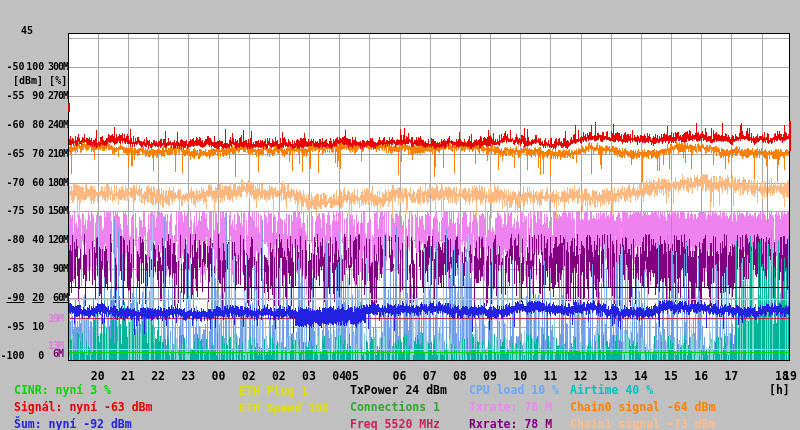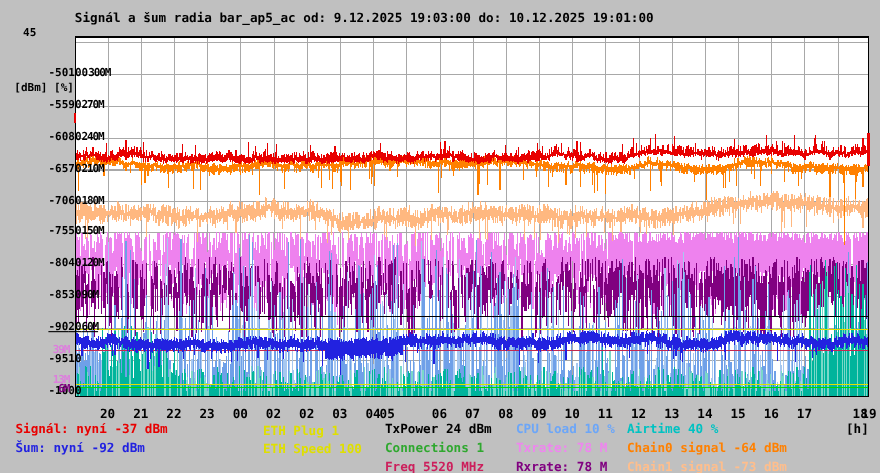--- a/index.html
+++ b/index.html
@@ -5,31 +5,30 @@
   html,body{margin:0;padding:0;background:#888;}
   .screen{position:relative;width:800px;height:430px;background:#C0C0C0;overflow:hidden;
           font-family:"DejaVu Sans Mono","Liberation Mono",monospace;font-weight:bold;color:#000;}
   .abs{position:absolute;white-space:pre;}
   .title{left:68px;top:9px;font-size:11.5px;}
   .unitlbl{left:13px;top:31px;font-size:10px;margin-top:44px;}
   .ovlbl{left:21px;top:25px;font-size:10px;}
   svg.plot{position:absolute;left:0;top:0;}
   .yrow{position:absolute;left:0;width:68px;height:11px;font-size:10px;display:flex;}
   .yrow span{display:block;text-align:right;}
-  .yrow .c1{width:30px;padding-left:44px;} .yrow .c2{width:24px;} .yrow .c3{width:29px;letter-spacing:-1px;}
+  .yrow .c1{width:30px;} .yrow .c2{width:24px;} .yrow .c3{width:29px;letter-spacing:-1px;}
   .sidemark{position:absolute;left:38px;width:25px;text-align:right;font-size:10px;letter-spacing:-1px;}
   .xlab{position:absolute;width:28px;text-align:center;top:369px;font-size:11.5px;}
   .legend-col{position:absolute;font-size:11.5px;line-height:17px;}
   .hunit{position:absolute;left:769px;top:383px;font-size:11.5px;}
 </style>
 </head>
 <body>
 
 <div class="screen">
-  <div class="abs title">Signál a šum radia bar_ap5_ac od: 9.12.2025 19:03:00 do: 10.12.2025 19:01:00</div>
   <div class="abs unitlbl">[dBm] [%]</div>
   <div class="abs ovlbl">45</div>
 
   <svg class="plot" width="800" height="430" shape-rendering="crispEdges" id="plot-svg">
       <rect x="68" y="33" width="722" height="328" fill="#FFFFFF"></rect>
       <path d="M98.5 33V361M128.5 33V361M158.5 33V361M188.5 33V361M218.5 33V361M249.5 33V361M279.5 33V361M309.5 33V361M339.5 33V361M369.5 33V361M400.5 33V361M430.5 33V361M460.5 33V361M490.5 33V361M520.5 33V361M550.5 33V361M581.5 33V361M611.5 33V361M641.5 33V361M671.5 33V361M701.5 33V361M731.5 33V361M762.5 33V361M68 38.5H790M68 67.5H790M68 96.5H790M68 125.5H790M68 154.5H790M68 183.5H790M68 211.5H790M68 240.5H790M68 269.5H790M68 298.5H790M68 327.5H790M68 356.5H790" stroke="#A8A8A8" stroke-width="1" fill="none"></path>
       <path d="M69.5 212V269M70.5 215V259M71.5 218V269M72.5 215V245M73.5 233V283M74.5 212V254M75.5 224V278M76.5 222V252M77.5 227V251M78.5 215V248M79.5 213V249M80.5 219V260M81.5 235V286M82.5 213V240M83.5 214V245M84.5 225V270M85.5 219V243M86.5 229V260M87.5 220V268M88.5 212V271M89.5 215V270M90.5 221V268M91.5 211V250M92.5 214V262M93.5 217V274M95.5 223V261M96.5 215V266M97.5 211V239M98.5 220V267M99.5 216V271M100.5 215V275M101.5 216V268M102.5 230V267M103.5 228V266M104.5 212V246M105.5 217V243M106.5 211V268M107.5 213V272M108.5 212V262M109.5 213V271M110.5 212V267M111.5 221V264M113.5 211V254M114.5 216V280M115.5 211V271M116.5 214V265M117.5 212V248M118.5 216V248M119.5 217V276M120.5 224V258M121.5 229V267M122.5 236V286M123.5 212V249M124.5 214V276M125.5 211V259M126.5 215V253M127.5 225V275M128.5 228V252M129.5 237V285M130.5 236V265M131.5 217V262M132.5 215V271M133.5 214V240M135.5 213V246M136.5 228V278M138.5 237V278M139.5 217V276M140.5 220V263M141.5 220V257M142.5 227V260M143.5 212V261M144.5 212V236M145.5 227V251M147.5 232V287M148.5 214V259M149.5 229V269M150.5 213V250M151.5 211V251M152.5 212V275M153.5 215V248M154.5 211V241M155.5 227V274M156.5 217V258M157.5 212V257M158.5 214V262M159.5 211V244M160.5 213V253M161.5 212V249M162.5 213V260M163.5 216V275M164.5 222V248M165.5 214V240M166.5 221V276M167.5 214V250M169.5 221V285M170.5 215V268M171.5 213V268M172.5 235V285M174.5 235V294M175.5 225V252M176.5 212V242M178.5 212V270M179.5 211V268M180.5 212V243M181.5 212V270M182.5 215V254M183.5 222V259M184.5 212V260M185.5 216V258M186.5 215V238M187.5 212V274M188.5 229V283M189.5 227V271M190.5 212V238M191.5 220V253M192.5 234V259M193.5 223V249M194.5 216V268M195.5 227V286M196.5 211V240M197.5 225V262M198.5 220V259M199.5 211V262M200.5 221V283M201.5 216V275M202.5 212V242M203.5 212V275M204.5 212V273M205.5 218V280M206.5 213V237M207.5 227V253M208.5 230V253M209.5 212V253M210.5 212V239M211.5 212V246M213.5 212V249M214.5 230V289M215.5 211V275M216.5 213V259M217.5 222V248M219.5 233V260M220.5 212V275M221.5 218V282M222.5 212V262M223.5 211V242M224.5 217V265M225.5 213V265M226.5 212V265M229.5 215V264M230.5 212V236M231.5 225V287M232.5 220V275M233.5 227V283M234.5 214V263M235.5 230V291M236.5 224V259M237.5 212V265M238.5 214V257M239.5 216V261M240.5 223V246M241.5 212V255M242.5 226V272M243.5 213V245M244.5 211V271M246.5 220V265M247.5 235V266M248.5 212V275M249.5 227V258M250.5 216V268M251.5 217V281M252.5 212V255M253.5 220V266M254.5 212V271M255.5 227V291M256.5 212V251M257.5 227V272M258.5 213V253M259.5 233V281M260.5 215V254M261.5 216V251M264.5 211V244M265.5 215V244M266.5 217V242M267.5 223V247M268.5 212V274M269.5 214V255M270.5 213V254M271.5 213V248M272.5 233V280M273.5 215V272M274.5 215V274M275.5 217V245M276.5 233V271M277.5 221V253M278.5 212V237M279.5 212V258M280.5 218V270M281.5 219V256M282.5 220V261M283.5 234V277M284.5 219V277M285.5 223V280M286.5 213V277M287.5 235V280M288.5 215V270M289.5 214V247M291.5 215V274M292.5 221V251M293.5 212V244M294.5 212V248M295.5 212V276M296.5 217V272M297.5 214V274M298.5 211V249M299.5 211V236M300.5 218V270M301.5 227V282M302.5 223V268M303.5 211V269M304.5 223V285M305.5 231V259M306.5 235V295M307.5 215V240M311.5 211V243M312.5 216V269M315.5 221V257M316.5 213V239M317.5 216V273M318.5 214V274M319.5 213V274M320.5 219V254M321.5 228V271M322.5 213V256M323.5 213V237M324.5 215V269M325.5 235V267M326.5 223V245M327.5 215V275M328.5 212V240M329.5 215V268M330.5 225V285M332.5 221V254M333.5 212V255M334.5 215V279M335.5 221V255M336.5 211V250M337.5 221V251M338.5 213V258M339.5 212V262M340.5 212V258M342.5 212V243M343.5 237V277M344.5 219V243M345.5 234V276M346.5 218V249M347.5 213V264M349.5 212V257M350.5 215V255M351.5 216V265M352.5 215V264M353.5 225V275M354.5 219V284M355.5 236V279M356.5 214V269M358.5 221V267M360.5 223V272M361.5 213V251M362.5 223V257M363.5 212V251M364.5 212V262M365.5 233V278M366.5 237V278M367.5 223V281M368.5 222V273M369.5 222V253M370.5 219V272M372.5 235V270M373.5 237V290M374.5 213V260M375.5 213V255M376.5 211V264M377.5 214V254M378.5 229V265M379.5 217V281M380.5 212V244M381.5 212V246M382.5 212V274M383.5 216V264M384.5 212V258M385.5 233V288M386.5 212V261M388.5 211V241M391.5 214V239M392.5 218V271M393.5 218V259M394.5 223V257M395.5 214V259M396.5 213V251M397.5 214V270M398.5 216V273M399.5 212V252M400.5 228V253M401.5 216V259M402.5 225V285M403.5 221V265M405.5 214V253M406.5 228V266M407.5 236V262M408.5 219V247M409.5 212V251M411.5 211V261M412.5 215V276M415.5 214V248M416.5 217V269M417.5 211V242M418.5 227V252M419.5 216V251M420.5 219V251M421.5 216V245M422.5 216V242M423.5 225V259M424.5 230V266M425.5 214V268M426.5 215V265M427.5 212V235M428.5 213V261M429.5 216V263M430.5 213V245M432.5 229V258M434.5 216V248M435.5 211V273M436.5 212V255M437.5 219V252M438.5 232V262M439.5 222V269M441.5 220V242M442.5 217V274M443.5 211V261M444.5 212V241M445.5 212V234M446.5 212V239M447.5 211V265M448.5 226V289M449.5 211V264M450.5 219V271M451.5 212V253M452.5 223V281M453.5 211V251M454.5 224V276M455.5 223V265M457.5 218V275M458.5 212V271M459.5 224V255M460.5 232V271M462.5 217V245M463.5 212V241M464.5 212V271M465.5 212V253M466.5 214V242M467.5 226V252M468.5 227V260M469.5 222V276M470.5 212V272M471.5 233V283M472.5 221V271M473.5 212V235M474.5 215V250M475.5 213V265M476.5 211V269M477.5 222V273M478.5 236V272M479.5 215V265M480.5 216V248M481.5 214V267M482.5 213V277M483.5 214V269M484.5 218V281M485.5 211V236M486.5 237V266M487.5 212V249M488.5 230V257M489.5 215V250M490.5 230V258M491.5 232V290M492.5 227V266M493.5 230V284M494.5 234V277M495.5 218V270M496.5 218V275M497.5 212V268M498.5 213V247M499.5 216V253M500.5 214V267M501.5 218V263M502.5 227V255M503.5 224V280M504.5 212V249M505.5 214V252M506.5 225V270M507.5 217V250M508.5 213V274M509.5 216V273M510.5 213V239M511.5 211V245M512.5 227V276M513.5 224V247M514.5 218V260M515.5 229V260M516.5 221V253M517.5 215V241M518.5 222V249M519.5 228V270M520.5 212V237M521.5 211V253M522.5 213V256M523.5 222V258M524.5 216V264M525.5 219V276M526.5 216V246M528.5 213V268M529.5 228V277M530.5 212V270M531.5 218V250M532.5 237V294M533.5 215V258M534.5 212V265M535.5 216V252M536.5 223V280M537.5 211V249M538.5 212V243M539.5 219V253M540.5 212V250M541.5 212V251M542.5 225V285M543.5 224V288M544.5 214V243M545.5 223V247M546.5 214V252M547.5 217V261M548.5 228V268M549.5 221V284M550.5 226V275M551.5 217V276M552.5 235V272M553.5 211V242M554.5 212V258M555.5 212V280M556.5 214V259M557.5 214V269M558.5 218V282M559.5 214V263M560.5 216V253M561.5 217V264M562.5 213V245M563.5 211V243M564.5 211V265M565.5 212V243M566.5 213V250M567.5 217V250M568.5 212V255M569.5 213V250M570.5 212V279M571.5 220V263M572.5 212V253M573.5 218V283M574.5 219V256M576.5 212V254M577.5 211V249M578.5 212V262M579.5 212V272M580.5 220V255M581.5 215V254M582.5 219V269M583.5 220V252M584.5 213V251M585.5 211V254M586.5 212V258M587.5 212V281M588.5 221V275M589.5 219V256M590.5 212V274M591.5 211V273M592.5 219V276M593.5 215V276M594.5 218V285M595.5 219V276M596.5 213V268M597.5 220V283M598.5 213V251M599.5 219V252M600.5 212V247M601.5 216V265M602.5 214V282M603.5 212V273M604.5 213V251M605.5 218V260M606.5 212V258M607.5 216V264M608.5 215V267M609.5 218V277M610.5 211V273M611.5 214V259M612.5 215V263M613.5 214V264M614.5 220V281M615.5 221V261M616.5 217V254M617.5 215V247M618.5 211V264M619.5 213V263M620.5 218V260M621.5 221V251M622.5 211V249M623.5 211V273M624.5 212V280M625.5 211V263M626.5 213V247M627.5 212V259M628.5 218V278M629.5 215V256M630.5 212V267M631.5 215V256M632.5 214V259M633.5 212V278M634.5 213V264M635.5 212V248M636.5 211V246M637.5 212V276M638.5 212V273M639.5 213V246M640.5 211V246M641.5 218V271M642.5 216V281M643.5 212V244M644.5 213V283M645.5 212V272M646.5 215V277M647.5 211V246M648.5 215V256M649.5 215V268M650.5 215V285M651.5 212V253M652.5 212V255M653.5 213V255M654.5 212V274M655.5 211V262M656.5 211V269M657.5 215V249M658.5 212V244M659.5 218V263M660.5 212V265M661.5 214V274M662.5 211V279M663.5 216V281M664.5 212V249M665.5 217V270M666.5 221V267M667.5 212V253M668.5 214V278M669.5 211V248M670.5 215V281M671.5 214V275M672.5 211V268M673.5 213V259M674.5 211V268M675.5 212V262M676.5 215V254M677.5 211V245M678.5 213V246M679.5 218V272M680.5 212V260M681.5 212V270M682.5 211V265M683.5 211V266M684.5 213V245M685.5 219V257M686.5 218V271M687.5 213V252M688.5 212V274M689.5 218V252M690.5 214V263M691.5 211V247M692.5 214V261M693.5 219V256M694.5 214V248M695.5 214V267M696.5 219V269M697.5 217V251M698.5 213V247M699.5 212V249M700.5 212V268M701.5 215V283M702.5 212V276M703.5 211V281M704.5 213V260M705.5 212V263M706.5 219V272M707.5 215V270M708.5 212V250M709.5 215V266M710.5 212V245M711.5 216V262M712.5 211V252M713.5 212V258M714.5 214V282M715.5 212V281M716.5 213V273M717.5 215V260M718.5 216V262M719.5 215V261M720.5 211V260M721.5 218V255M722.5 213V258M723.5 212V250M724.5 213V247M725.5 216V283M726.5 213V264M727.5 216V286M728.5 218V254M729.5 216V247M730.5 214V244M731.5 220V253M732.5 221V270M733.5 213V281M734.5 212V245M735.5 215V283M736.5 221V278M737.5 211V268M738.5 215V247M739.5 212V271M740.5 214V251M741.5 213V253M742.5 213V266M743.5 214V250M744.5 217V252M745.5 215V254M746.5 212V246M747.5 211V272M748.5 216V272M749.5 213V281M750.5 214V274M751.5 216V254M752.5 215V270M753.5 217V279M754.5 213V251M755.5 212V252M756.5 218V260M757.5 216V266M758.5 213V272M759.5 214V247M760.5 212V246M761.5 219V257M762.5 211V264M763.5 212V259M764.5 214V274M765.5 216V283M766.5 220V259M767.5 212V269M768.5 219V284M769.5 211V245M770.5 214V283M771.5 212V279M772.5 215V254M773.5 217V286M775.5 214V261M776.5 212V256M777.5 216V275M778.5 212V267M779.5 215V268M780.5 219V264M781.5 211V244M782.5 211V260M783.5 215V271M784.5 212V281M785.5 214V273M786.5 214V247M787.5 211V280M788.5 211V278M789.5 211V246" stroke="#EE82EE" stroke-width="1" fill="none"></path>
       <path d="M69.5 250V296M70.5 245V282M71.5 251V293M72.5 235V281M74.5 242V279M75.5 249V287M76.5 239V257M77.5 246V276M78.5 259V301M79.5 258V289M80.5 249V269M83.5 255V279M84.5 234V275M85.5 254V306M86.5 255V281M89.5 249V281M92.5 241V285M94.5 247V280M95.5 253V300M96.5 238V258M97.5 237V276M98.5 240V265M99.5 247V296M100.5 249V294M101.5 261V306M102.5 249V269M104.5 251V290M105.5 246V288M106.5 249V284M107.5 261V290M110.5 234V282M111.5 243V274M114.5 238V280M115.5 258V303M116.5 265V306M120.5 236V271M121.5 236V280M123.5 238V305M124.5 240V281M127.5 245V287M128.5 252V291M129.5 240V290M130.5 263V302M131.5 254V278M133.5 239V282M137.5 251V287M138.5 254V281M139.5 257V304M140.5 237V259M141.5 243V284M142.5 239V263M143.5 242V283M145.5 254V304M146.5 255V279M147.5 263V286M149.5 257V277M151.5 259V306M152.5 238V266M153.5 243V284M154.5 245V267M155.5 249V272M157.5 261V280M158.5 245V287M159.5 252V271M160.5 257V301M161.5 265V301M162.5 238V271M163.5 246V292M164.5 244V262M165.5 248V288M167.5 241V266M168.5 234V269M169.5 245V277M170.5 239V275M172.5 254V285M173.5 243V273M174.5 243V306M175.5 255V299M176.5 262V285M178.5 261V303M180.5 235V258M181.5 264V293M183.5 262V302M184.5 249V294M185.5 239V269M186.5 245V267M187.5 253V300M188.5 254V289M190.5 234V281M191.5 264V299M192.5 245V295M193.5 257V295M194.5 240V268M195.5 234V279M196.5 252V291M197.5 248V297M199.5 240V268M200.5 245V267M202.5 259V292M203.5 242V262M204.5 241V266M205.5 244V264M207.5 246V268M208.5 253V302M209.5 246V282M210.5 238V264M211.5 248V294M212.5 243V293M214.5 266V306M217.5 252V296M218.5 234V280M219.5 248V283M220.5 260V284M221.5 252V282M222.5 261V306M223.5 243V278M224.5 251V292M225.5 260V281M226.5 239V275M227.5 244V269M228.5 242V283M229.5 262V283M232.5 242V260M234.5 242V288M235.5 253V297M236.5 261V285M238.5 255V284M240.5 235V285M243.5 239V275M244.5 250V291M245.5 265V290M246.5 253V297M247.5 255V303M248.5 260V306M249.5 258V301M250.5 247V288M251.5 237V301M252.5 239V268M254.5 257V299M256.5 261V299M258.5 253V306M261.5 248V281M264.5 255V293M265.5 257V281M266.5 258V284M267.5 260V292M268.5 265V301M270.5 243V289M271.5 252V286M272.5 249V295M273.5 258V279M274.5 257V306M276.5 239V281M278.5 248V306M279.5 234V268M280.5 242V264M281.5 239V258M282.5 248V286M283.5 257V304M284.5 251V275M285.5 257V297M286.5 260V300M287.5 239V263M288.5 248V273M289.5 251V284M290.5 236V276M291.5 258V306M292.5 244V288M293.5 262V298M295.5 239V286M297.5 245V270M298.5 252V286M299.5 234V269M300.5 236V268M302.5 250V276M305.5 240V279M306.5 250V276M308.5 261V306M309.5 244V288M310.5 260V302M311.5 253V290M313.5 254V299M314.5 237V278M315.5 242V283M316.5 255V280M317.5 234V253M318.5 247V276M319.5 259V286M320.5 242V267M321.5 246V270M322.5 238V266M323.5 257V299M324.5 253V302M325.5 242V285M326.5 246V306M328.5 243V288M329.5 256V294M330.5 237V262M332.5 244V273M333.5 263V294M334.5 254V302M335.5 237V270M336.5 241V271M337.5 260V300M338.5 250V278M339.5 257V297M340.5 241V287M342.5 259V281M343.5 254V303M344.5 234V275M345.5 237V260M346.5 250V268M348.5 248V268M349.5 265V285M350.5 235V268M351.5 257V304M353.5 241V278M354.5 240V281M355.5 237V259M356.5 239V285M357.5 262V306M358.5 235V275M359.5 234V255M361.5 258V293M362.5 258V280M364.5 246V295M365.5 264V285M366.5 239V258M369.5 239V281M370.5 266V293M371.5 263V306M372.5 262V306M374.5 245V306M375.5 261V305M376.5 254V303M377.5 261V280M378.5 237V261M380.5 237V274M381.5 245V278M382.5 249V267M383.5 237V283M384.5 239V275M385.5 235V265M389.5 236V258M390.5 255V281M391.5 237V272M392.5 250V271M393.5 264V306M395.5 235V280M396.5 239V280M398.5 237V274M400.5 250V292M402.5 243V290M403.5 238V271M407.5 236V280M409.5 265V306M410.5 264V303M411.5 237V264M412.5 241V278M413.5 260V303M414.5 264V300M416.5 253V299M419.5 241V267M420.5 250V280M422.5 250V288M423.5 252V293M424.5 244V286M425.5 244V303M426.5 247V271M427.5 241V282M428.5 236V285M429.5 236V258M431.5 246V285M432.5 236V261M434.5 259V300M435.5 252V279M437.5 249V298M438.5 242V285M439.5 244V277M440.5 247V283M441.5 250V287M442.5 243V275M443.5 253V295M444.5 242V264M445.5 235V275M446.5 246V272M447.5 238V272M448.5 240V270M449.5 262V305M450.5 239V264M451.5 257V280M453.5 250V286M455.5 240V276M456.5 237V263M457.5 236V268M458.5 249V275M461.5 259V295M462.5 252V273M463.5 263V286M464.5 247V276M465.5 257V294M466.5 261V298M468.5 251V297M469.5 251V271M470.5 245V273M471.5 254V277M474.5 256V306M475.5 248V279M476.5 241V283M477.5 258V283M478.5 260V283M479.5 237V270M480.5 258V281M481.5 239V277M482.5 237V276M483.5 247V275M486.5 261V306M487.5 256V303M488.5 246V286M490.5 249V299M491.5 262V304M492.5 261V303M493.5 242V289M494.5 239V287M495.5 235V264M496.5 255V296M497.5 261V301M498.5 254V296M499.5 246V265M501.5 262V294M502.5 258V277M503.5 263V289M505.5 256V295M506.5 254V273M507.5 251V299M508.5 258V282M509.5 249V286M510.5 238V256M511.5 234V264M512.5 246V273M514.5 240V284M515.5 238V261M516.5 246V296M517.5 245V265M518.5 234V271M519.5 257V292M521.5 263V302M522.5 239V284M523.5 257V281M526.5 261V287M527.5 247V276M528.5 253V277M529.5 235V306M530.5 261V284M531.5 260V279M532.5 237V266M533.5 254V298M534.5 235V255M536.5 239V275M538.5 235V255M539.5 259V294M540.5 263V294M541.5 234V255M542.5 252V306M543.5 265V285M544.5 236V283M545.5 248V285M546.5 243V271M547.5 239V277M549.5 256V291M550.5 237V268M551.5 253V283M552.5 258V289M553.5 248V297M554.5 244V287M555.5 237V285M556.5 237V264M557.5 247V282M558.5 246V287M559.5 244V283M560.5 235V280M561.5 243V292M562.5 243V270M563.5 237V286M564.5 239V266M565.5 247V290M566.5 250V301M567.5 242V294M568.5 252V301M569.5 253V303M570.5 246V301M571.5 241V283M572.5 238V273M573.5 252V305M574.5 238V268M575.5 256V301M576.5 246V273M577.5 234V264M578.5 255V297M579.5 249V291M580.5 254V306M581.5 241V275M582.5 245V272M583.5 246V300M584.5 248V298M586.5 237V279M587.5 235V289M588.5 250V301M589.5 235V262M590.5 237V271M591.5 245V277M592.5 252V296M593.5 257V306M594.5 241V275M595.5 250V290M596.5 245V297M597.5 235V282M598.5 255V306M599.5 238V282M601.5 251V278M602.5 235V264M603.5 249V288M604.5 234V267M607.5 235V269M608.5 248V288M610.5 234V288M612.5 241V296M613.5 244V282M614.5 253V304M615.5 245V279M616.5 240V290M617.5 251V301M619.5 255V306M620.5 244V296M621.5 240V270M622.5 238V266M623.5 245V275M624.5 250V280M625.5 237V287M626.5 238V265M627.5 253V288M628.5 249V280M629.5 249V302M630.5 255V306M631.5 244V297M633.5 239V279M635.5 257V304M636.5 254V303M637.5 247V273M638.5 257V303M640.5 247V283M641.5 254V296M642.5 242V286M643.5 237V287M644.5 251V280M645.5 234V261M646.5 235V269M647.5 257V287M648.5 235V294M649.5 234V272M650.5 251V281M651.5 239V270M652.5 245V273M653.5 239V277M654.5 246V273M655.5 243V295M656.5 249V287M657.5 248V284M658.5 257V294M659.5 245V306M660.5 236V281M661.5 244V279M662.5 244V283M663.5 254V299M664.5 240V278M665.5 243V286M666.5 252V299M667.5 241V294M668.5 244V278M669.5 251V306M670.5 248V291M671.5 249V281M672.5 244V292M673.5 255V286M674.5 235V283M675.5 251V302M676.5 236V290M677.5 240V279M678.5 240V293M679.5 240V278M680.5 255V298M681.5 235V270M682.5 242V268M683.5 247V288M684.5 234V262M685.5 249V276M686.5 241V289M687.5 246V273M688.5 256V305M689.5 239V281M690.5 251V282M691.5 257V301M692.5 251V306M693.5 257V301M694.5 251V306M695.5 245V296M696.5 246V288M698.5 256V306M699.5 242V298M700.5 249V302M701.5 253V306M702.5 243V282M703.5 239V268M704.5 238V287M705.5 235V268M707.5 251V286M708.5 256V289M709.5 256V306M710.5 243V306M711.5 243V284M712.5 256V306M713.5 236V283M715.5 237V265M716.5 252V301M717.5 251V298M718.5 254V305M720.5 243V293M721.5 253V306M722.5 241V281M723.5 248V293M724.5 234V288M725.5 246V292M726.5 235V283M728.5 255V296M729.5 252V294M730.5 246V287M731.5 256V288M732.5 244V297M733.5 247V289M734.5 245V283M735.5 255V287M736.5 245V283M737.5 235V269M739.5 249V279M740.5 237V287M741.5 250V283M742.5 235V275M743.5 247V280M744.5 257V292M745.5 235V276M746.5 234V279M747.5 238V275M748.5 244V279M749.5 242V276M750.5 239V272M751.5 247V297M752.5 256V295M753.5 242V282M754.5 235V265M755.5 249V275M756.5 237V277M757.5 234V274M758.5 236V279M759.5 239V287M760.5 257V288M761.5 238V267M762.5 254V306M763.5 239V271M765.5 242V287M766.5 237V288M768.5 240V269M769.5 238V292M770.5 249V276M771.5 249V298M772.5 254V303M773.5 253V298M774.5 242V271M775.5 252V293M778.5 249V282M779.5 253V280M780.5 237V272M781.5 237V279M782.5 255V306M783.5 236V287M784.5 236V285M785.5 244V271M786.5 244V287M787.5 239V290M788.5 241V270M789.5 249V300" stroke="#800080" stroke-width="1" fill="none"></path>
       <path d="M69 355.5H789" stroke="#1F7A1F" stroke-width="1" fill="none"></path>
       <path d="M71.5 304V360M82.5 311V360M83.5 297V360M85.5 320V360M87.5 317V360M89.5 329V360M92.5 327V360M94.5 319V360M96.5 318V360M97.5 352V360M98.5 220V360M101.5 350V360M102.5 348V360M103.5 334V360M115.5 342V360M120.5 345V360M129.5 349V360M134.5 349V360M135.5 351V360M137.5 350V360M138.5 321V360M139.5 345V360M143.5 286V360M144.5 341V360M147.5 351V360M150.5 240V360M151.5 270V360M152.5 216V360M156.5 353V360M159.5 336V360M160.5 346V360M165.5 289V360M169.5 345V360M174.5 326V360M176.5 338V360M177.5 244V360M181.5 315V360M183.5 312V360M185.5 341V360M187.5 351V360M189.5 296V360M190.5 258V360M198.5 310V360M200.5 326V360M208.5 353V360M216.5 290V360M218.5 303V360M220.5 295V360M222.5 340V360M227.5 353V360M228.5 244V360M231.5 280V360M234.5 256V360M243.5 325V360M244.5 291V360M246.5 255V360M247.5 350V360M248.5 352V360M253.5 325V360M257.5 284V360M258.5 326V360M259.5 269V360M260.5 314V360M261.5 351V360M263.5 279V360M265.5 272V360M266.5 336V360M267.5 345V360M271.5 339V360M275.5 252V360M276.5 278V360M280.5 258V360M285.5 348V360M290.5 280V360M291.5 341V360M294.5 338V360M297.5 313V360M300.5 283V360M304.5 284V360M307.5 347V360M315.5 247V360M317.5 314V360M319.5 307V360M321.5 353V360M331.5 352V360M334.5 330V360M337.5 291V360M339.5 331V360M340.5 232V360M347.5 274V360M348.5 278V360M349.5 327V360M350.5 347V360M351.5 267V360M354.5 335V360M358.5 290V360M359.5 250V360M362.5 300V360M364.5 344V360M366.5 258V360M367.5 345V360M369.5 343V360M371.5 346V360M372.5 341V360M374.5 349V360M376.5 329V360M379.5 338V360M383.5 219V360M386.5 318V360M391.5 306V360M394.5 351V360M401.5 343V360M403.5 234V360M412.5 294V360M413.5 302V360M414.5 352V360M415.5 299V360M416.5 298V360M417.5 235V360M424.5 248V360M425.5 273V360M426.5 300V360M428.5 265V360M431.5 345V360M432.5 351V360M437.5 250V360M438.5 351V360M440.5 312V360M441.5 333V360M443.5 287V360M451.5 268V360M457.5 291V360M461.5 252V360M464.5 278V360M465.5 262V360M468.5 234V360M472.5 353V360M474.5 334V360M476.5 323V360M477.5 329V360M480.5 299V360M481.5 315V360M485.5 351V360M486.5 350V360M487.5 351V360M492.5 247V360M494.5 345V360M495.5 352V360M498.5 271V360M501.5 296V360M502.5 265V360M505.5 324V360M506.5 339V360M507.5 257V360M508.5 352V360M514.5 353V360M523.5 343V360M524.5 330V360M525.5 343V360M529.5 305V360M532.5 346V360M533.5 320V360M536.5 300V360M539.5 293V360M540.5 350V360M543.5 327V360M557.5 350V360M558.5 345V360M568.5 351V360M569.5 253V360M575.5 301V360M576.5 315V360M579.5 250V360M580.5 342V360M585.5 307V360M586.5 350V360M593.5 353V360M595.5 332V360M596.5 325V360M598.5 316V360M603.5 332V360M604.5 244V360M609.5 339V360M615.5 236V360M621.5 229V360M623.5 341V360M624.5 330V360M630.5 321V360M633.5 340V360M638.5 280V360M646.5 344V360M647.5 289V360M650.5 315V360M651.5 349V360M653.5 343V360M657.5 353V360M659.5 292V360M666.5 342V360M668.5 297V360M669.5 314V360M676.5 252V360M680.5 328V360M682.5 296V360M687.5 311V360M691.5 323V360M696.5 340V360M697.5 296V360M701.5 318V360M706.5 347V360M707.5 349V360M708.5 350V360M709.5 297V360M710.5 332V360M712.5 268V360M715.5 269V360M719.5 328V360M722.5 276V360M723.5 346V360M724.5 273V360M728.5 285V360M729.5 333V360M731.5 344V360M735.5 308V360M736.5 297V360M738.5 348V360M743.5 285V360M744.5 277V360M753.5 270V360M755.5 321V360M757.5 345V360M764.5 284V360M766.5 309V360M769.5 327V360M770.5 260V360M772.5 309V360M773.5 351V360M776.5 352V360M778.5 262V360M779.5 301V360M782.5 313V360M786.5 302V360M787.5 343V360" stroke="#A7C8F0" stroke-width="1" fill="none"></path>
@@ -133,21 +132,22 @@
       <div class="xlab" style="left: 596.69px;">13</div>
       <div class="xlab" style="left: 626.86px;">14</div>
       <div class="xlab" style="left: 657.03px;">15</div>
       <div class="xlab" style="left: 687.2px;">16</div>
       <div class="xlab" style="left: 717.37px;">17</div>
       <div class="xlab" style="left: 768px;">18</div>
       <div class="xlab" style="left: 776px;">19</div>
     </div>
 
   <div class="legend-col" id="lg1" style="left:14px;top:382px;">
-      <div style="color: rgb(232, 0, 0);">Signál: nyní -37 dBm</div>
+      <div style="color: rgb(0, 217, 0);">CINR: nyní 3 %</div>
+      <div style="color: rgb(232, 0, 0);">Signál: nyní -63 dBm</div>
       <div style="color: rgb(34, 34, 224);">Šum: nyní -92 dBm</div>
     </div>
   <div class="legend-col" id="lg2" style="left:239px;top:383px;">
       <div style="color: rgb(223, 223, 0);">ETH Plug 1</div>
       <div style="color: rgb(223, 223, 0);">ETH Speed 100</div>
     </div>
   <div class="legend-col" id="lg3" style="left:350px;top:382px;">
       <div style="color: rgb(0, 0, 0);">TxPower 24 dBm</div>
       <div style="color: rgb(47, 168, 47);">Connections 1</div>
       <div style="color: rgb(204, 31, 92);">Freq 5520 MHz</div>

